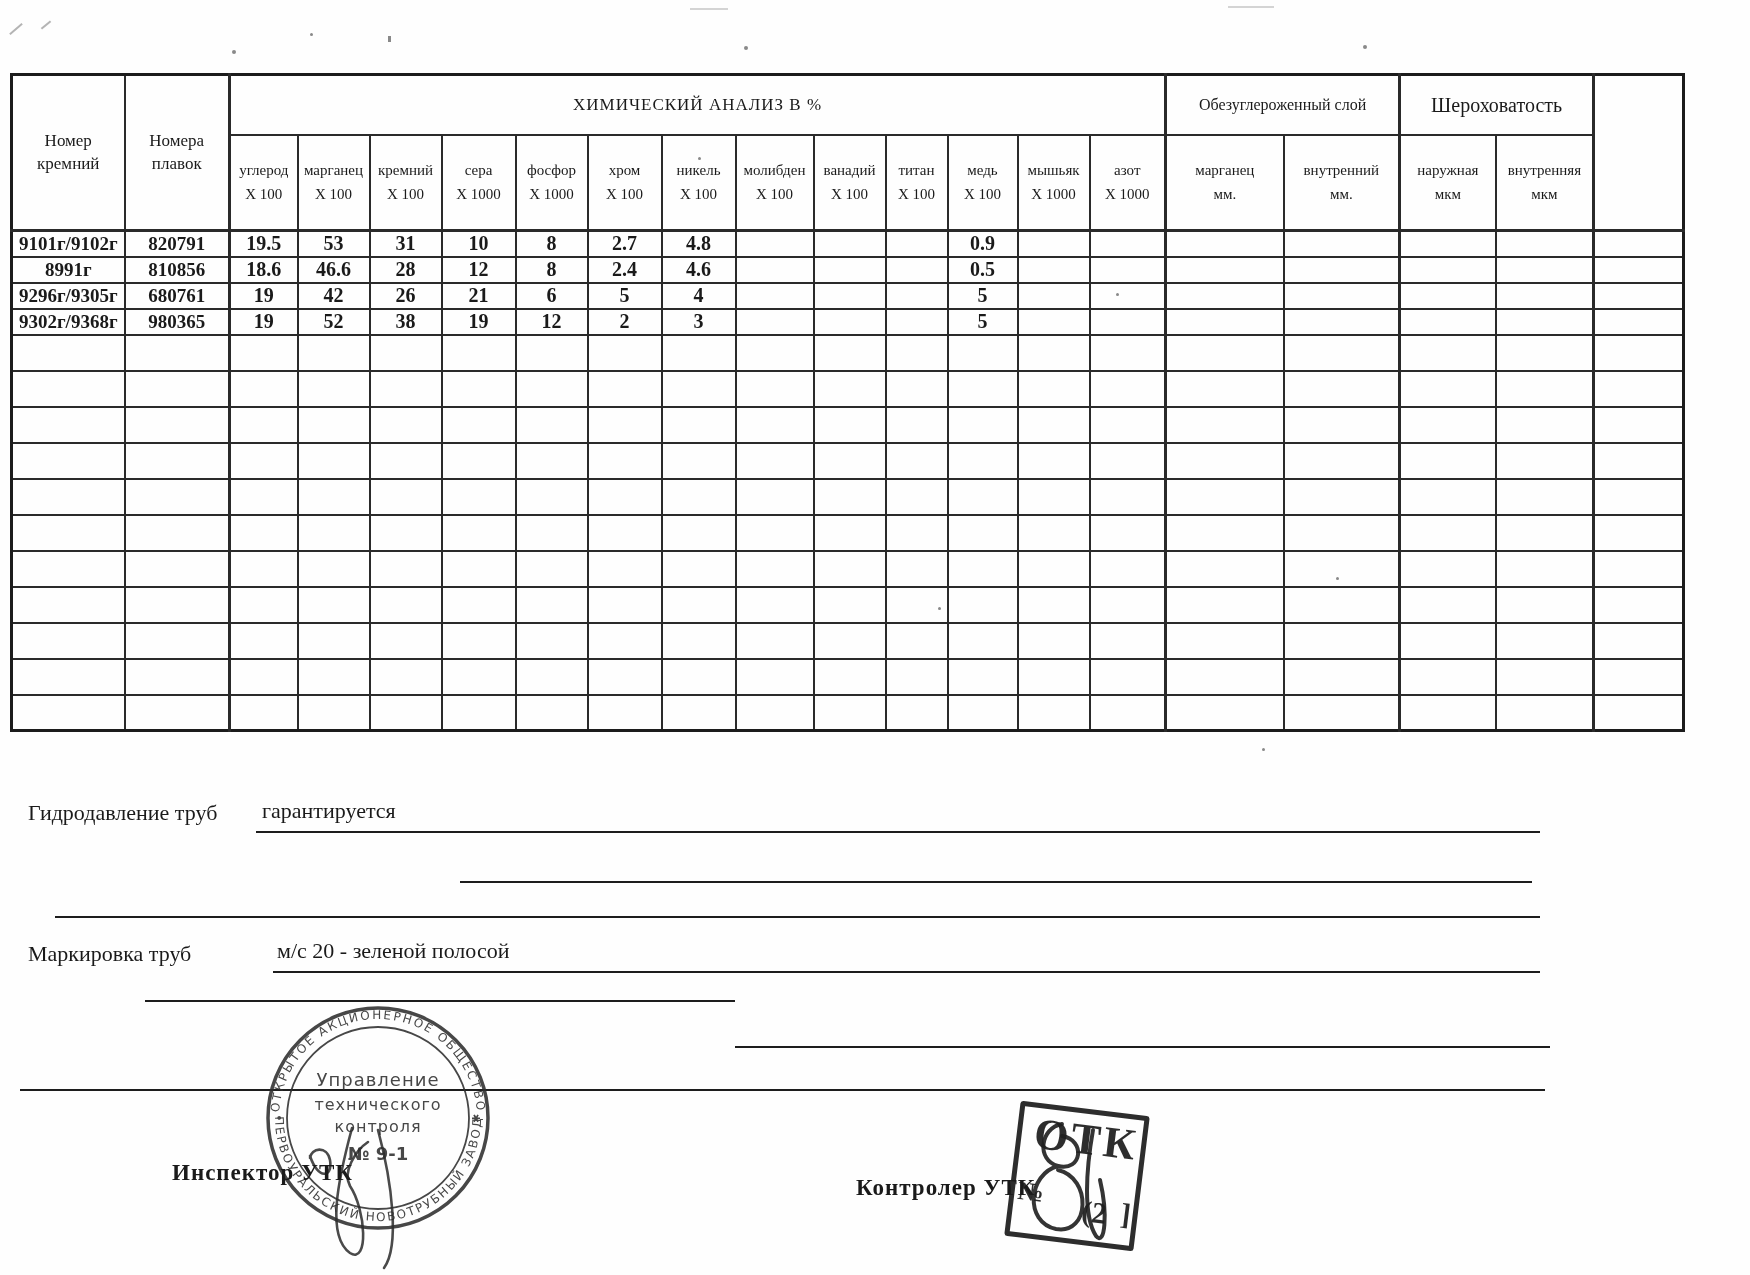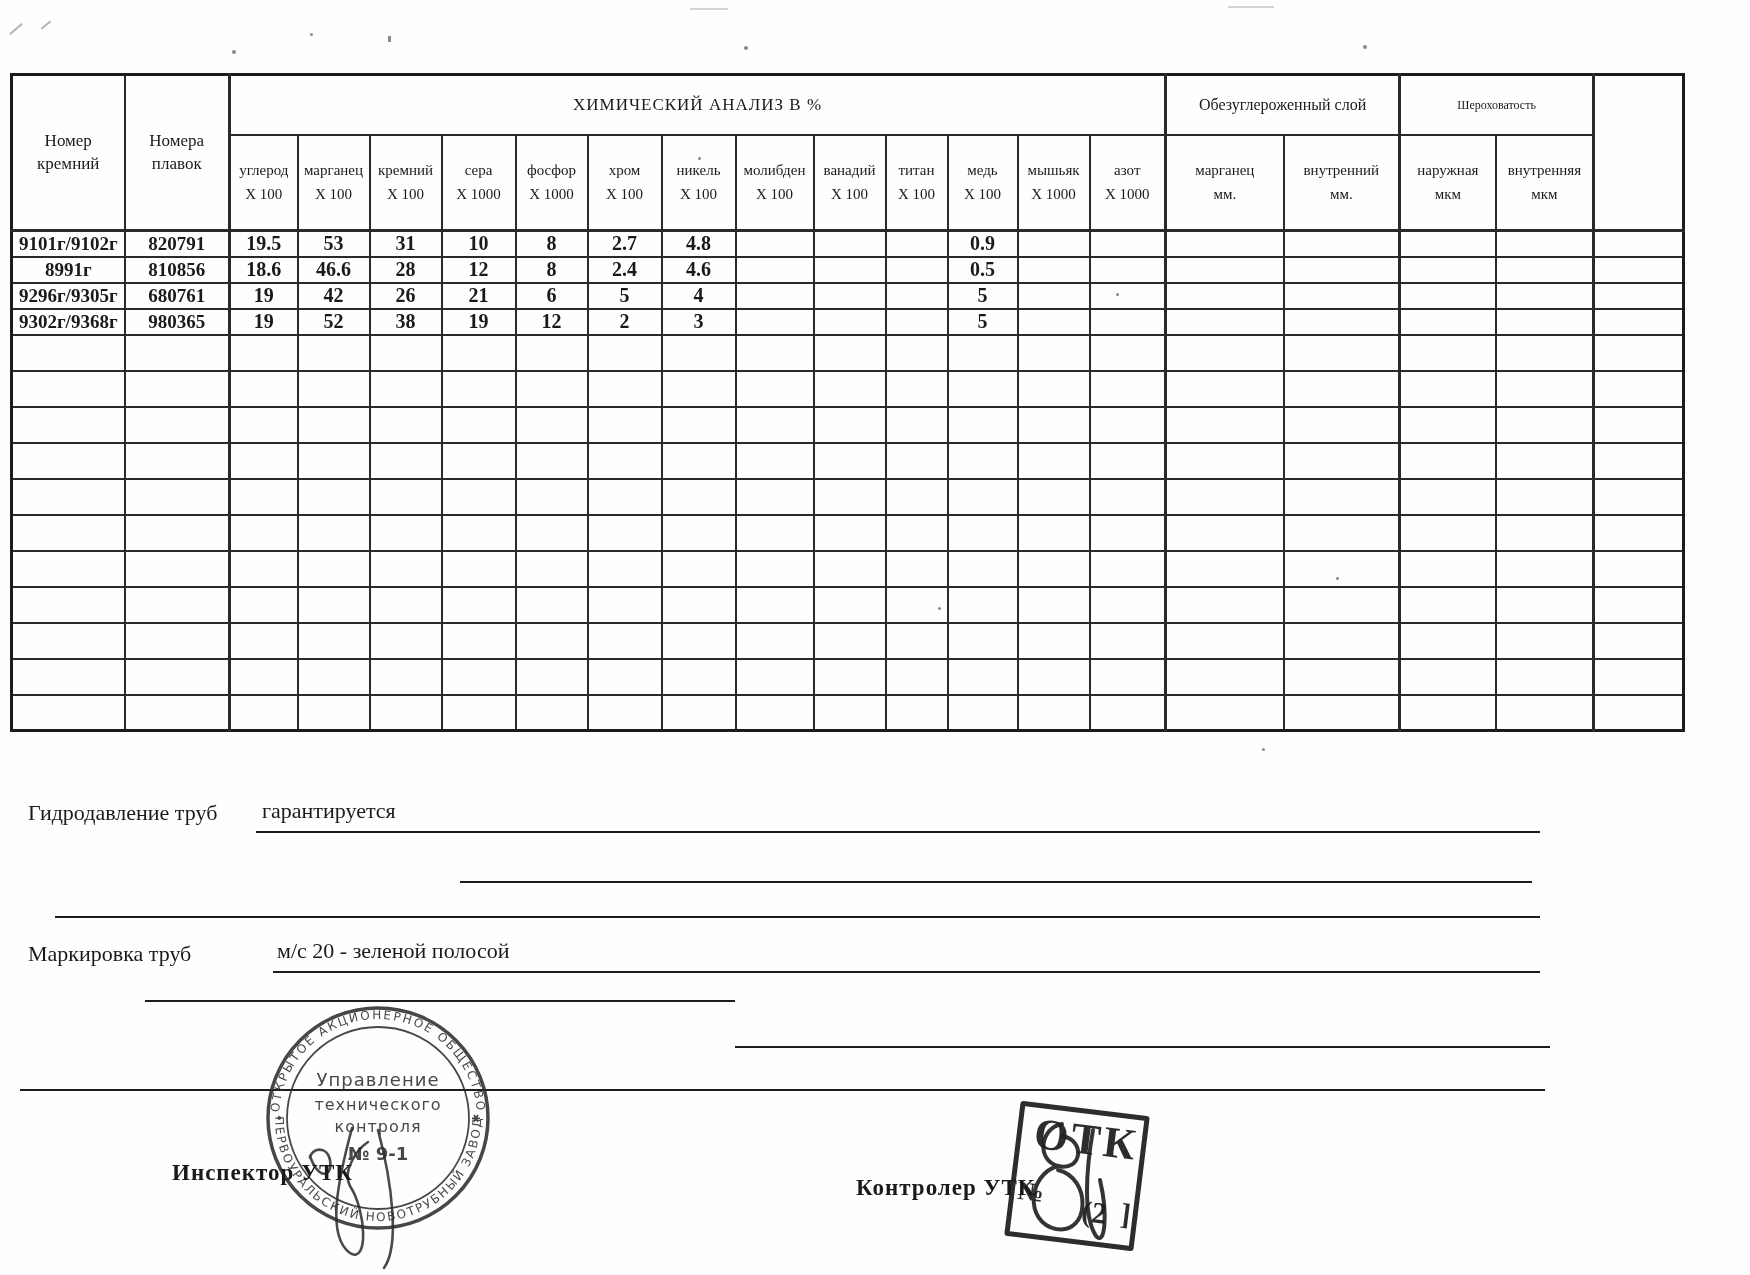--- a/index.html
+++ b/index.html
@@ -109,21 +109,21 @@
       <col style="width:96px">
         <col style="width:98px">
       <col style="width:90px">
     </colgroup>
     <thead>
       <tr class="band1">
         <th rowspan="2" class="rowspan-head">Номер кремний</th>
         <th rowspan="2" class="rowspan-head">Номера плавок</th>
         <th colspan="13" class="chem-title bl-thick">ХИМИЧЕСКИЙ АНАЛИЗ  В  %</th>
         <th colspan="2" class="bl-thick" style="font-size:16px;">Обезуглероженный слой</th>
-        <th colspan="2" class="bl-thick" style="font-size:12px;">Шероховатость</th>
+        <th colspan="2" class="bl-thick" style="font-size:20px;">Шероховатость</th>
         <th rowspan="2" class="bl-thick"></th>
       </tr>
       <tr class="band2">
         <th class="bl-thick">
           <div class="h-label">углерод</div>
           <div class="h-factor">X 100</div>
           </th>
         <th>
           <div class="h-label">марганец</div>
           <div class="h-factor">X 100</div>

